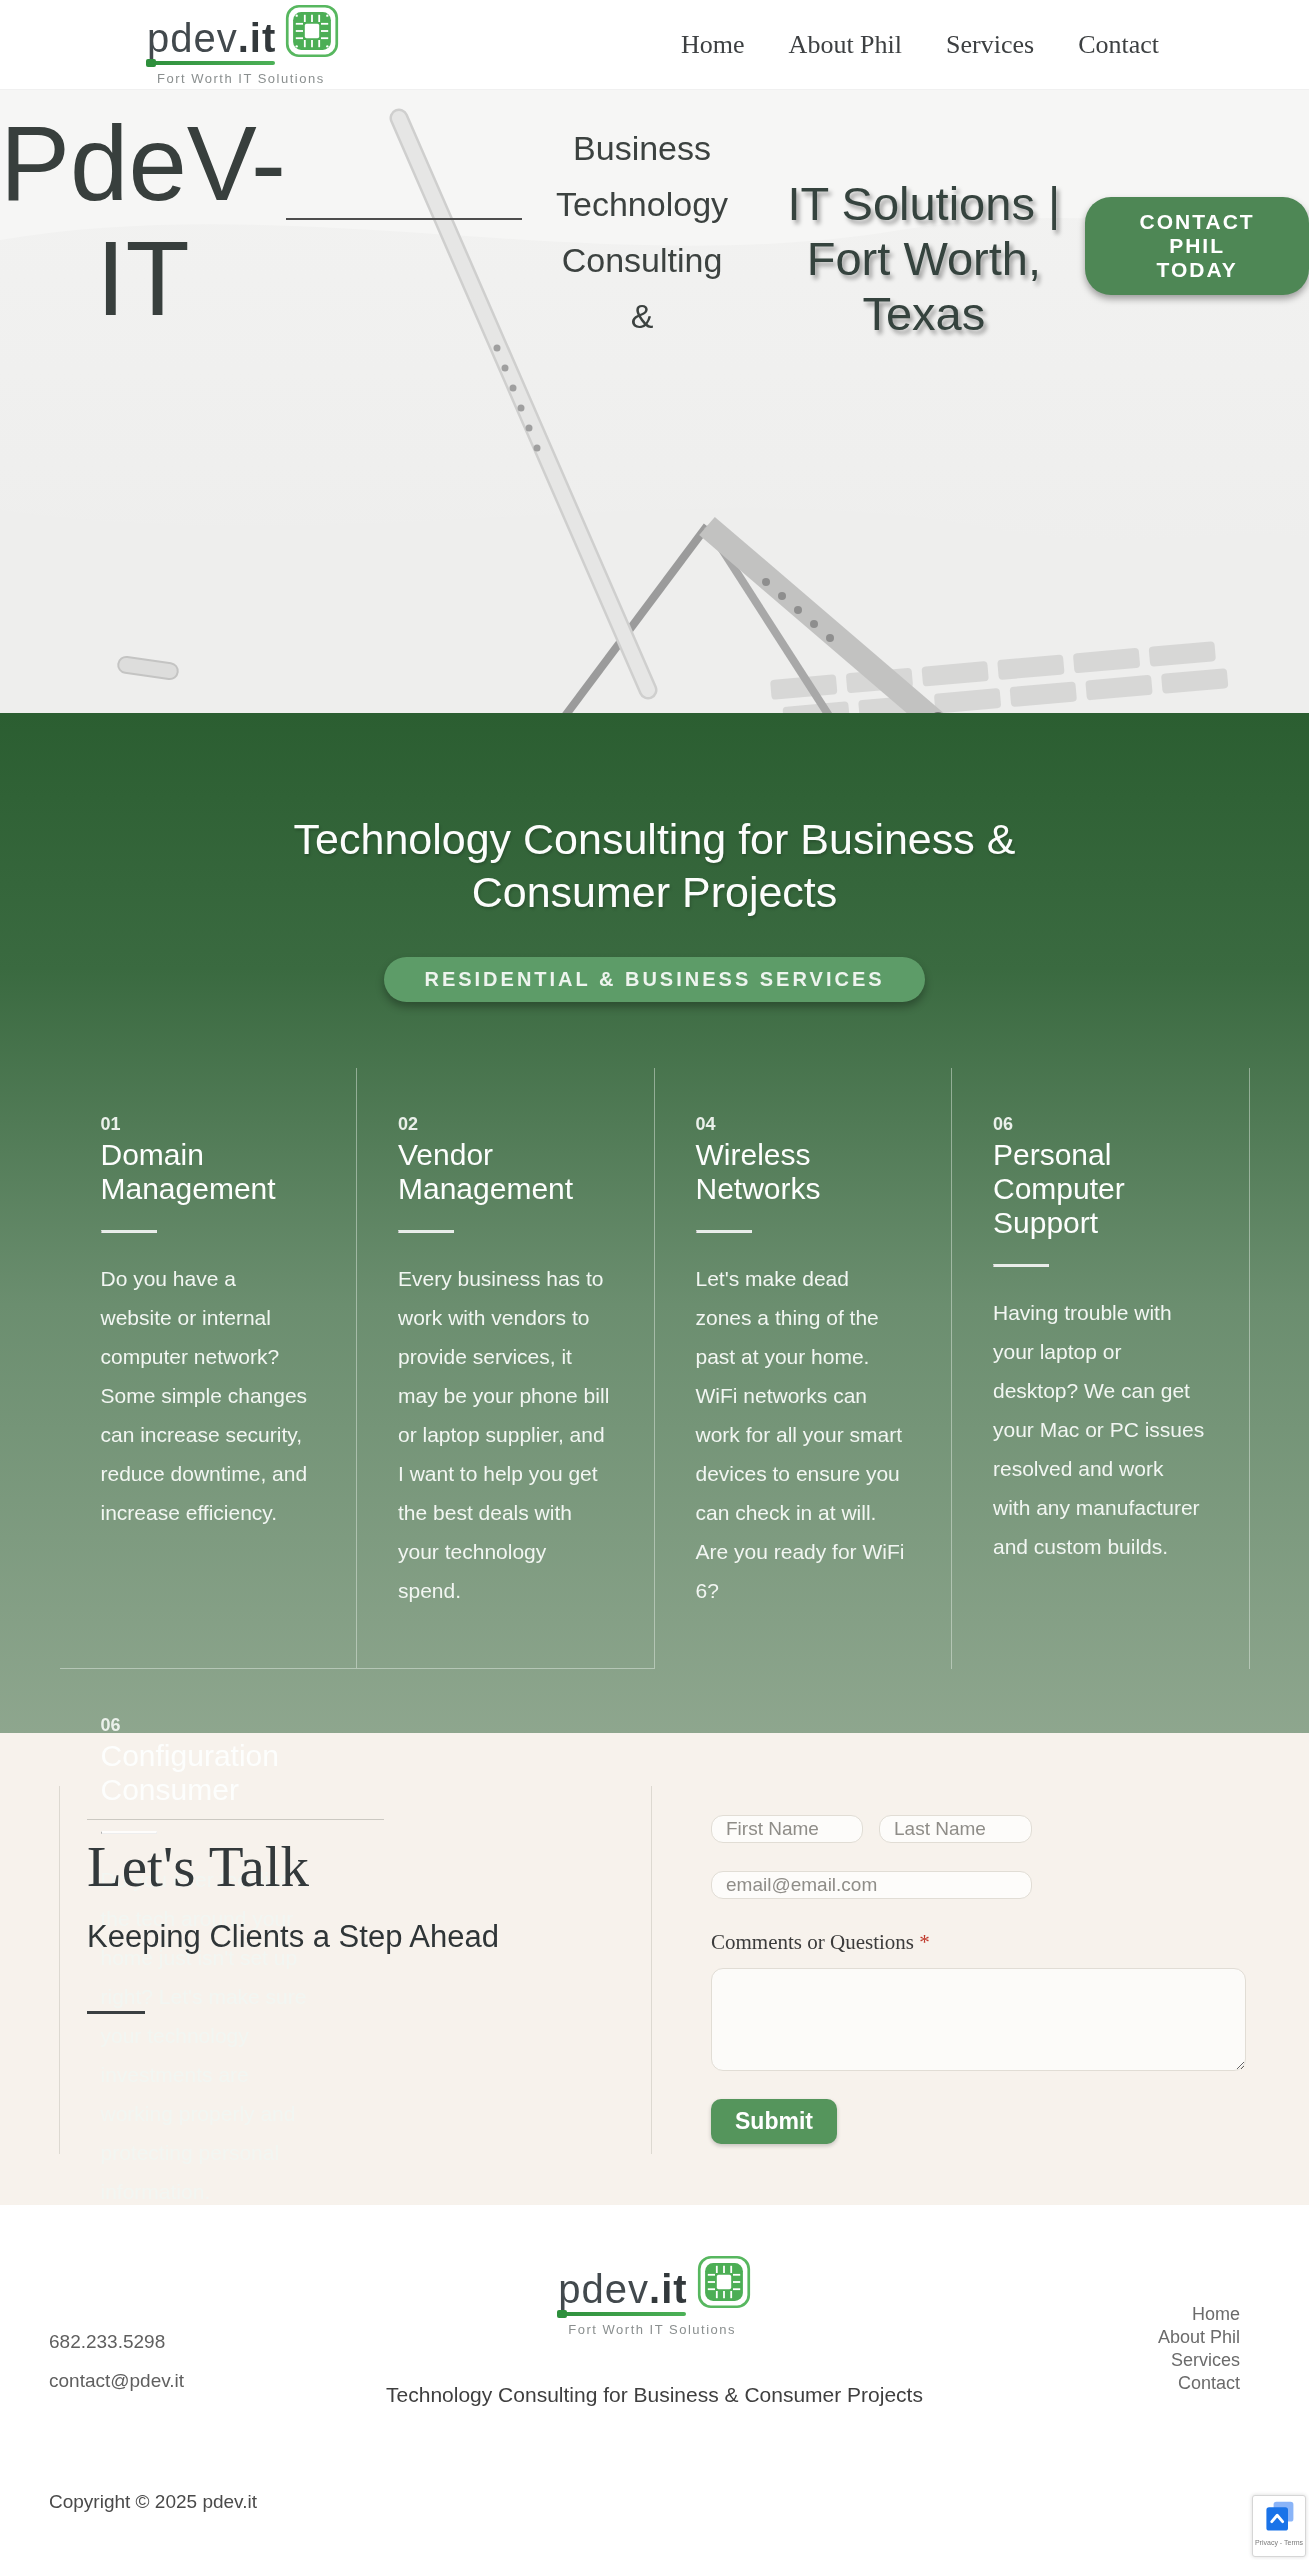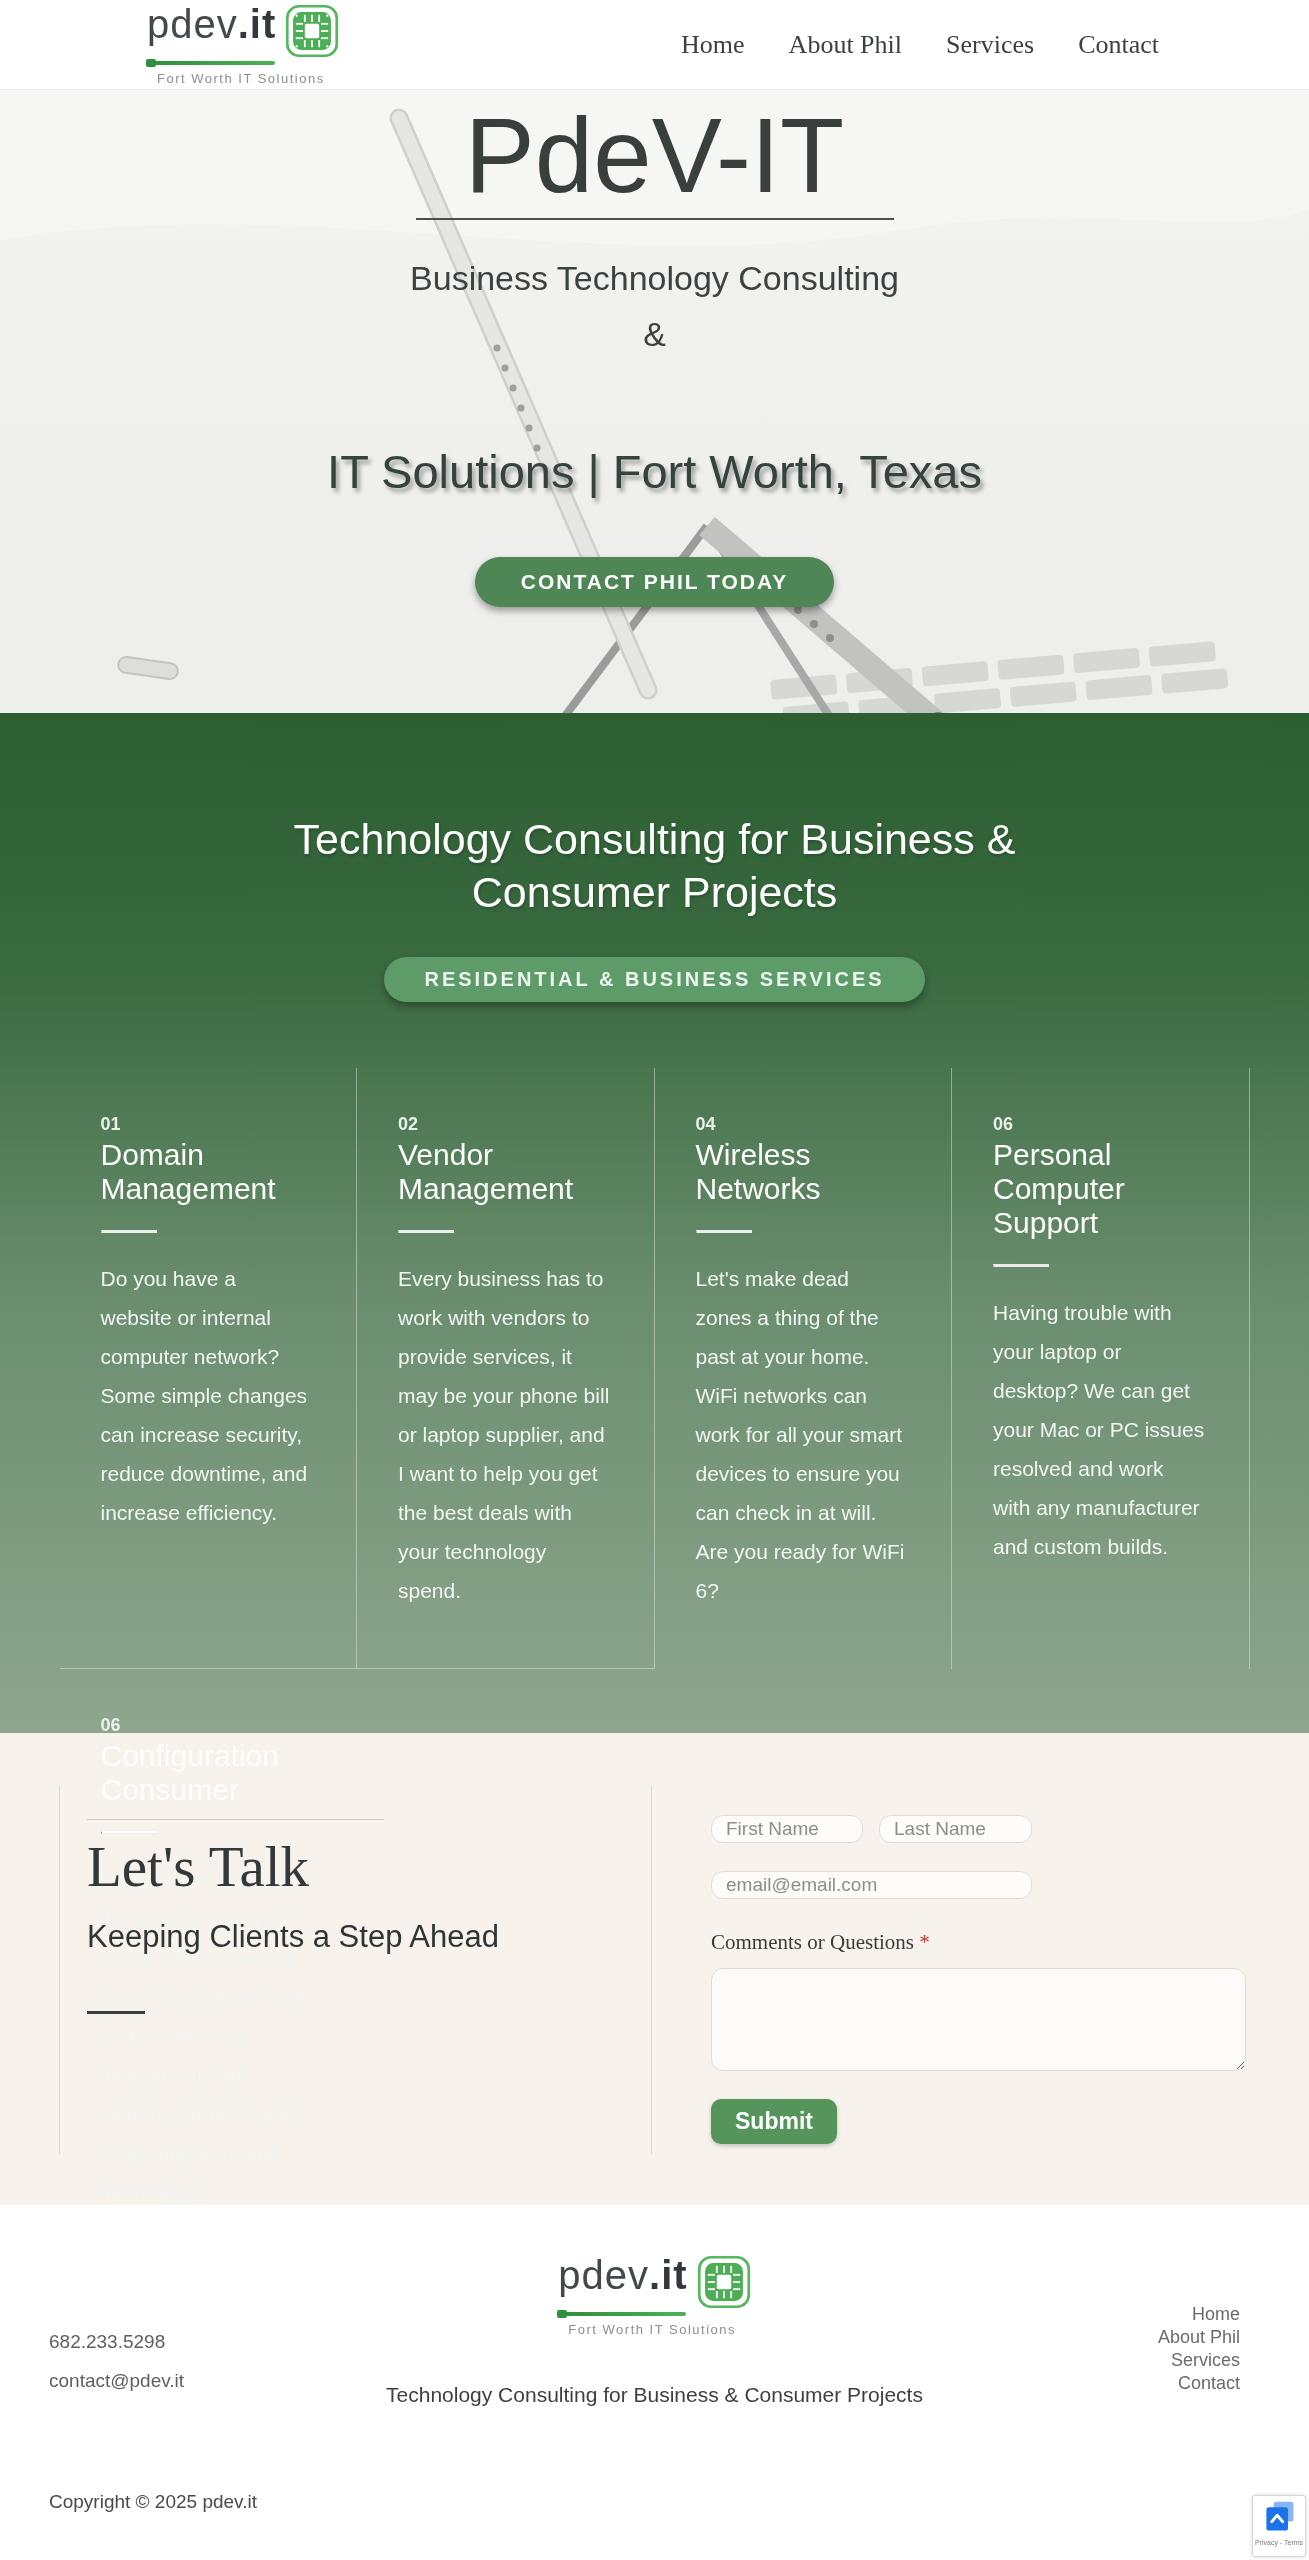--- a/index.html
+++ b/index.html
@@ -9,41 +9,41 @@
     font-family:"Liberation Sans", sans-serif; color:#3a4145;
   }
 
   
   .site-header {
     height:90px; background:#ffffff; display:flex; align-items:center;
     justify-content:space-between; padding:0 150px 0 147px; position:relative; z-index:5;
     border-bottom:1px solid #f0f0f0;
   }
   .logo { display:flex; flex-direction:column; cursor:pointer; }
-  .logo-row { display:flex; align-items:flex-start; gap:9px; }
+  .logo-row { display:flex; align-items:flex-end; gap:9px; }
   .logo-word { font-size:40px; color:#42494d; letter-spacing:1px; line-height:1; }
   .logo-word b { color:#32383b; }
   .logo-line { height:4px; background:linear-gradient(90deg,#2e8f3c,#4cb157); border-radius:2px; margin-top:3px; width:128px; position:relative; }
   .logo-line::before { content:""; position:absolute; left:-1px; top:-2px; width:10px; height:8px; background:#2e8f3c; border-radius:2px; }
   .logo-tag { font-size:13px; color:#8a8f8f; letter-spacing:1.5px; margin-top:6px; margin-left:10px; }
   .chip { width:54px; height:54px; flex:0 0 auto; }
 
   .main-nav { display:flex; gap:44px; }
   .main-nav a {
     font-family:"Liberation Serif", serif; font-size:26px; color:#3d4042;
     text-decoration:none; cursor:pointer;
   }
 
   
   .hero {
     height:623px; position:relative; overflow:hidden; text-align:center;
     background:linear-gradient(180deg,#f3f3f2 0%, #efefee 60%, #ececeb 100%);
   }
   .hero-deco { position:absolute; inset:0; width:100%; height:100%; }
-  .hero-inner { position:relative; z-index:2; display:flex; flex-direction:column; align-items:center; }
+  .hero-inner { position:relative; z-index:2; display:flex; flex-direction:row; align-items:center; }
   .hero-title { font-size:105px; line-height:1.1; color:#383f3d; font-weight:400; margin-top:8px; }
   .hero-rule { width:478px; border:none; border-top:2px solid #4d4d4d; margin-top:4px; }
   .hero-sub { margin-top:30px; font-size:34px; line-height:56px; color:#3c4240; }
   .hero-tagline {
     margin-top:82px; font-size:47px; color:#35433e;
     text-shadow:3px 4px 4px rgba(0,0,0,0.35);
   }
   .hero-cta {
     margin-top:58px; background:#4e8755; color:#ffffff; border:none; cursor:pointer;
     font-family:"Liberation Sans", sans-serif; font-weight:bold; font-size:21px; letter-spacing:2px;

